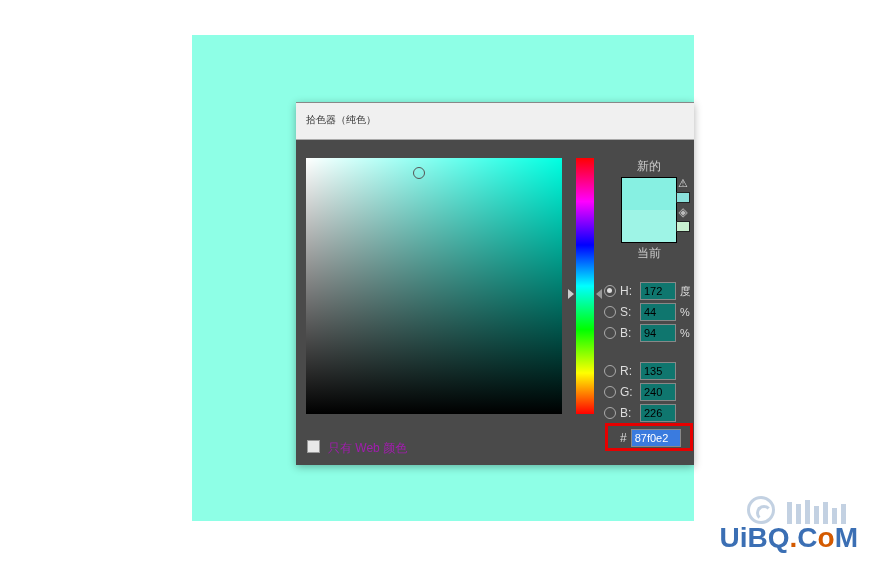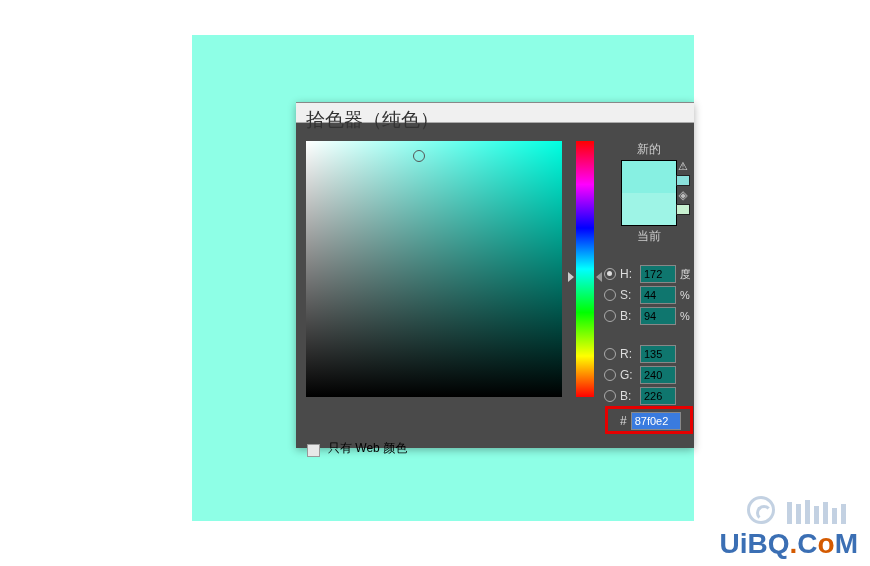--- a/index.html
+++ b/index.html
@@ -1,19 +1,19 @@
 <!DOCTYPE html>
 <html><head>
   <meta charset="utf-8">
   <style>
     * { margin: 0; padding: 0; box-sizing: border-box; }
     body { width: 870px; height: 566px; background: #fff; font-family: "Microsoft YaHei", Arial, sans-serif; position: relative; overflow: hidden; }
     .canvas-bg { position: absolute; left: 192px; top: 35px; width: 502px; height: 486px; background: #8effe6; }
     .dialog { position: absolute; left: 296px; top: 102px; width: 398px; background: #4a4a4a; border-top: 1px solid #888; box-shadow: 0 2px 8px rgba(0,0,0,0.3); }
-    .dialog-title { background: #f0f0f0; border-bottom: 1px solid #aaa; height: 20px; line-height: 34px; padding-left: 10px; font-size: 19px; color: #333; }
+    .dialog-title { background: #f0f0f0; border-bottom: 1px solid #aaa; height: 37px; line-height: 34px; padding-left: 10px; font-size: 10px; color: #333; }
     .dialog-body { background: #4a4a4a; padding: 18px 0 18px 10px; display: flex; gap: 10px; }
     .color-field { width: 256px; height: 256px; position: relative; background: linear-gradient(to bottom, rgba(0,0,0,0), #000), linear-gradient(to right, #fff, rgba(255,255,255,0) 100%), #00ffe2; cursor: crosshair; }
     .color-cursor { position: absolute; width: 12px; height: 12px; border: 1.5px solid #555; border-radius: 50%; transform: translate(-50%, -50%); }
     .hue-slider { width: 18px; height: 256px; position: relative; margin-left: 4px; background: linear-gradient(to bottom, #f00 0%, #f0f 17%, #00f 34%, #0ff 50%, #0f0 67%, #ff0 84%, #f00 100%); }
     .hue-indicator-left { position: absolute; left: -8px; width: 0; height: 0; border-top: 5px solid transparent; border-bottom: 5px solid transparent; border-left: 6px solid #ccc; transform: translateY(-50%); }
     .hue-indicator-right { position: absolute; right: -8px; width: 0; height: 0; border-top: 5px solid transparent; border-bottom: 5px solid transparent; border-right: 6px solid #999; transform: translateY(-50%); }
     .right-col { flex: 1; color: #ddd; font-size: 12px; position: relative; }
     .color-preview { display: flex; flex-direction: column; align-items: center; margin-bottom: 20px; }
     .new-label { color: #ccc; font-size: 12px; margin-bottom: 2px; }
     .swatch-box { width: 56px; height: 66px; border: 1px solid #000; display: flex; flex-direction: column; }
@@ -29,24 +29,24 @@
     .value-row { display: flex; align-items: center; gap: 4px; }
     .radio { width: 12px; height: 12px; border: 1.5px solid #aaa; border-radius: 50%; display: inline-block; background: #4a4a4a; position: relative; flex-shrink: 0; }
     .radio.checked::after { content: ''; position: absolute; left: 2px; top: 2px; width: 5px; height: 5px; border-radius: 50%; background: #ddd; }
     .val-label { width: 16px; color: #ddd; font-size: 12px; }
     .val-input { width: 36px; height: 18px; background: #0f766e; border: 1px solid #888; font-size: 11px; padding: 0 3px; color: #000; }
     .val-suffix { color: #ddd; font-size: 11px; width: 10px; overflow: hidden; }
     .hex-row { display: flex; align-items: center; gap: 4px; margin-top: 4px; position: relative; }
     .hex-label { color: #ddd; font-size: 12px; margin-left: 16px; }
     .hex-input { width: 50px; height: 18px; background: #fff; border: 1px solid #888; font-size: 11px; padding: 0 3px; color: #000; background-color: #3a7bdf; color: #fff; }
     .hex-highlight { position: absolute; left: 1px; top: -6px; width: 88px; height: 28px; border: 3px solid #e60000; pointer-events: none; }
-    .web-colors-row { position: absolute; left: 307px; top: 440px; display: flex; align-items: flex-end; gap: 8px; color: #000000; font-size: 12px; }
+    .web-colors-row { position: absolute; left: 307px; top: 440px; display: flex; align-items: flex-start; gap: 8px; color: #a21caf; font-size: 12px; }
     .checkbox { width: 13px; height: 13px; border: 1px solid #999; background: #e8e8e8; }
     .gap-block { height: 14px; }
-    .watermark { position: absolute; right: 12px; bottom: 6px; font-family: Arial, sans-serif; font-size: 28px; font-weight: bold; color: #3b6fb4; }
+    .watermark { position: absolute; right: 12px; bottom: 12px; font-family: Arial, sans-serif; font-size: 28px; font-weight: bold; color: #3b6fb4; }
     .watermark .dot { color: #d45a00; }
     .wm-decor { position: absolute; right: 24px; bottom: 42px; display: flex; gap: 4px; align-items: flex-end; opacity: 0.4; }
     .wm-bar { width: 5px; background: #6a8fb8; }
     .wm-circle { width: 28px; height: 28px; border: 3px solid #6a8fb8; border-radius: 50%; margin-right: 8px; position: relative; }
     .wm-circle::after { content: ''; position: absolute; left: 6px; top: 6px; width: 10px; height: 10px; border: 3px solid #6a8fb8; border-radius: 50%; border-right-color: transparent; border-bottom-color: transparent; }
   </style>
 </head>
 <body>
 
 <div class="canvas-bg"></div>

